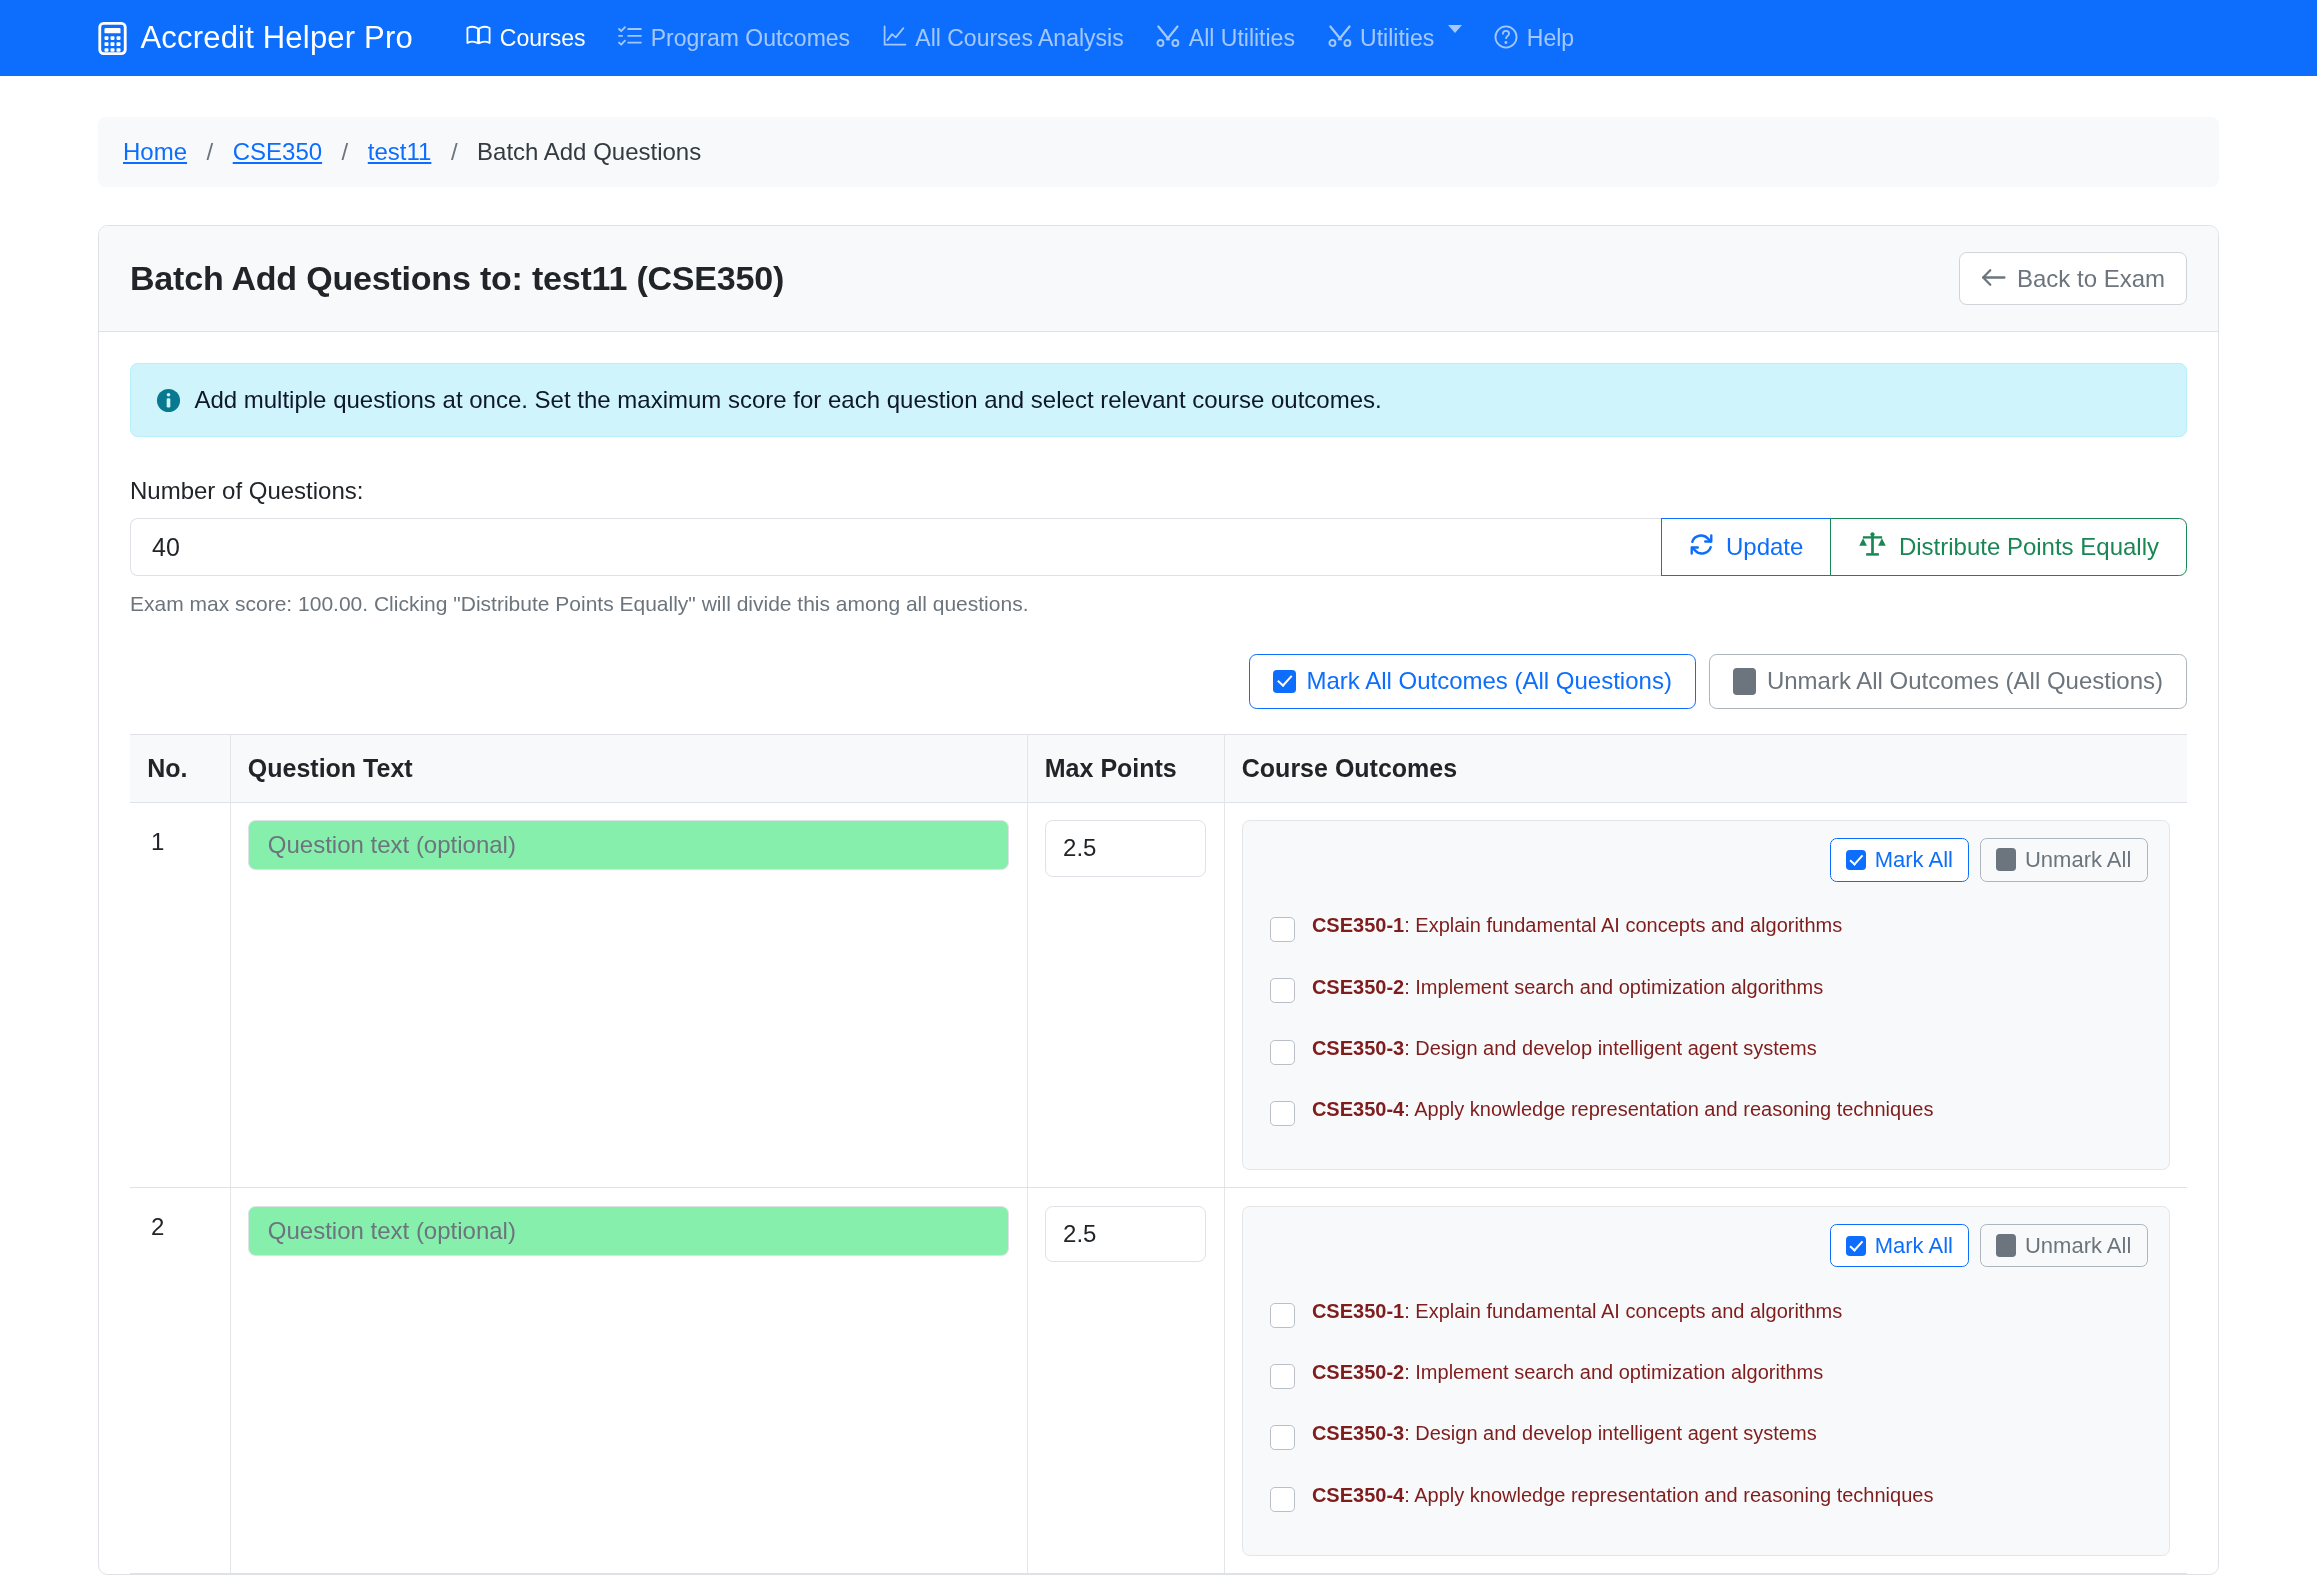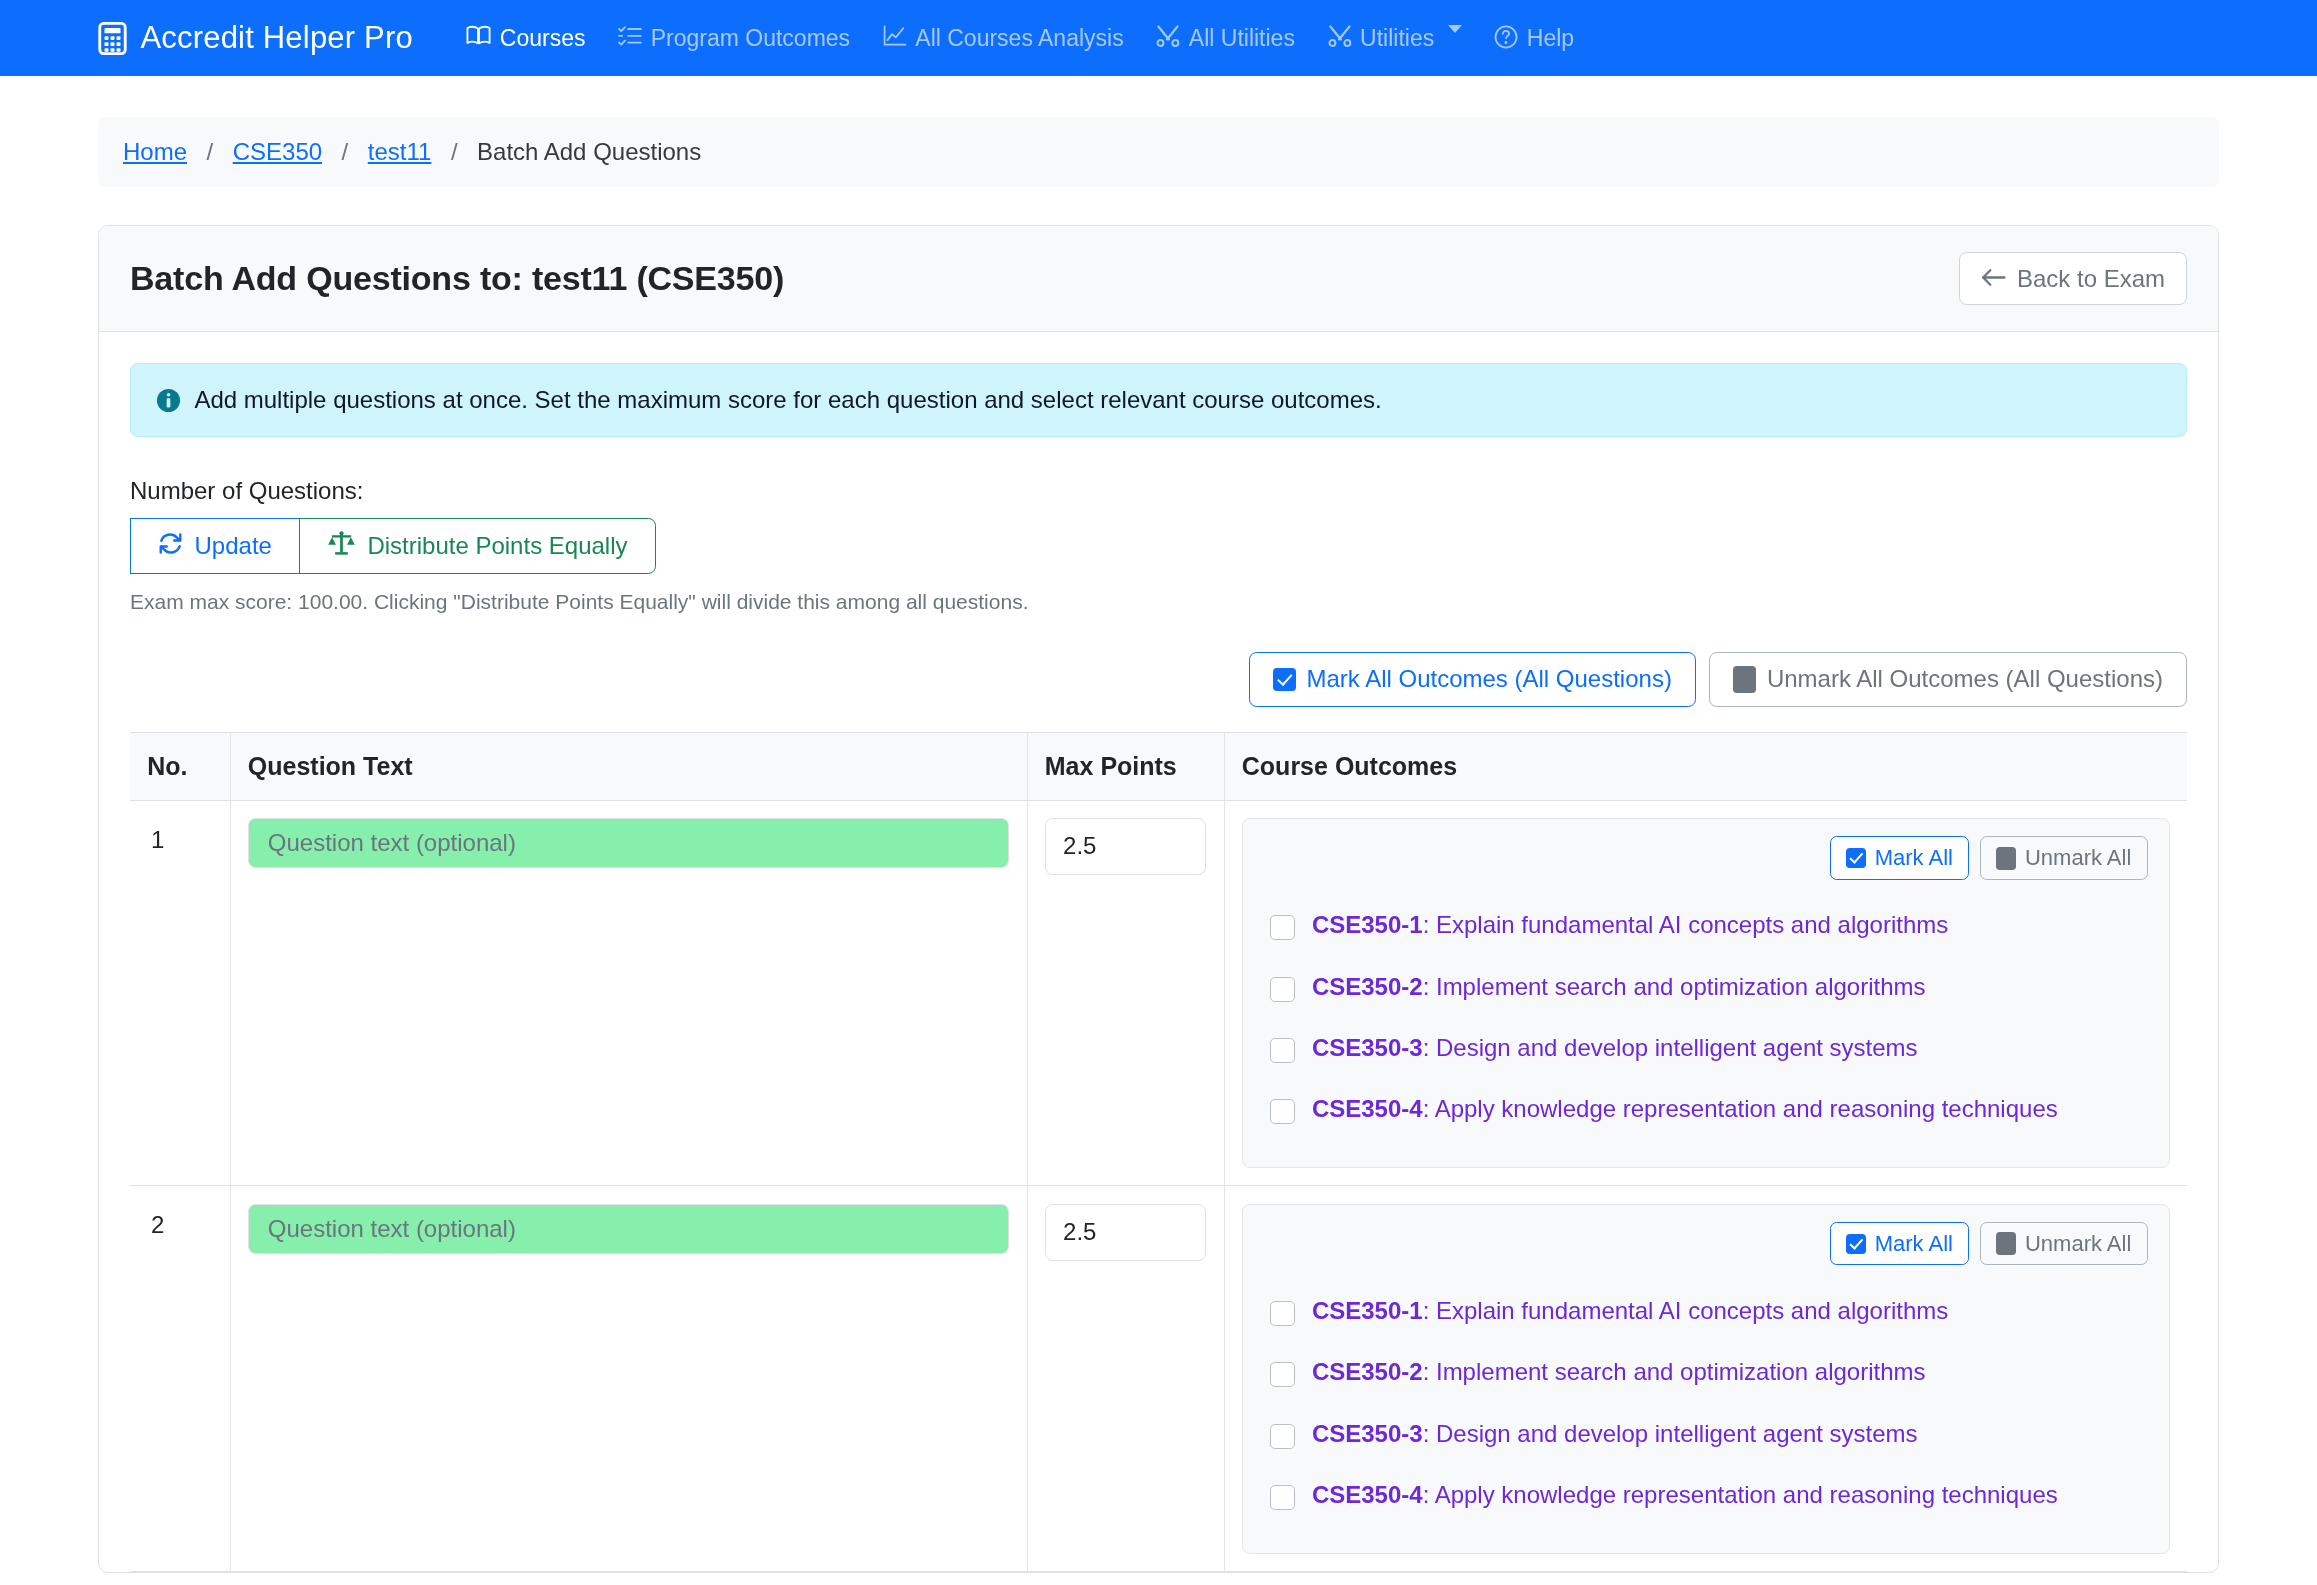--- a/index.html
+++ b/index.html
@@ -390,22 +390,22 @@
   .outcome-cb {
     width: 25px; height: 25px;
     border: 1px solid #b9bfc6;
     border-radius: 4.8px;
     background: #fff;
     flex: none;
     margin-top: 2.9px;
     cursor: pointer;
   }
   .outcome-label {
-    font-size: 24px;
-    color: #6d28d9;
+    font-size: 20px;
+    color: #7f1d1d;
     line-height: 1.1;
   }
   .outcome-label b { font-weight: bold; }
 </style>
 </head>
 <body>
 
 <div class="navbar">
   <a class="brand" href="#">
     <span>
@@ -532,20 +532,21 @@
             <circle cx="13" cy="7" r="1.9" fill="#cff4fc"></circle>
             <rect x="11.1" y="10.6" width="3.8" height="9.6" rx="1.3" fill="#cff4fc"></rect>
           </svg>
         </span>
         <span>Add multiple questions at once. Set the maximum score for each question and select relevant course outcomes.</span>
       </div>
 
       <label class="form-label">Number of Questions:</label>
 
       <div class="input-group">
+        <input class="num-input" type="text" value="40" style="">
         <button class="btn-update">
           <span>
             <svg width="25" height="23" viewBox="0 0 26 24" fill="none">
               <path d="M3.4 9.2a9.6 9.6 0 0 1 16.1-3.6l3.2 3.1" stroke="#0d6efd" stroke-width="2.5" stroke-linecap="round"></path>
               <path d="M23.2 2.6v6.3h-6.3" stroke="#0d6efd" stroke-width="2.5" stroke-linecap="round" stroke-linejoin="round"></path>
               <path d="M22.6 14.8a9.6 9.6 0 0 1-16.1 3.6l-3.2-3.1" stroke="#0d6efd" stroke-width="2.5" stroke-linecap="round"></path>
               <path d="M2.8 21.4v-6.3h6.3" stroke="#0d6efd" stroke-width="2.5" stroke-linecap="round" stroke-linejoin="round"></path>
             </svg>
           </span>
           <span>Update</span>

